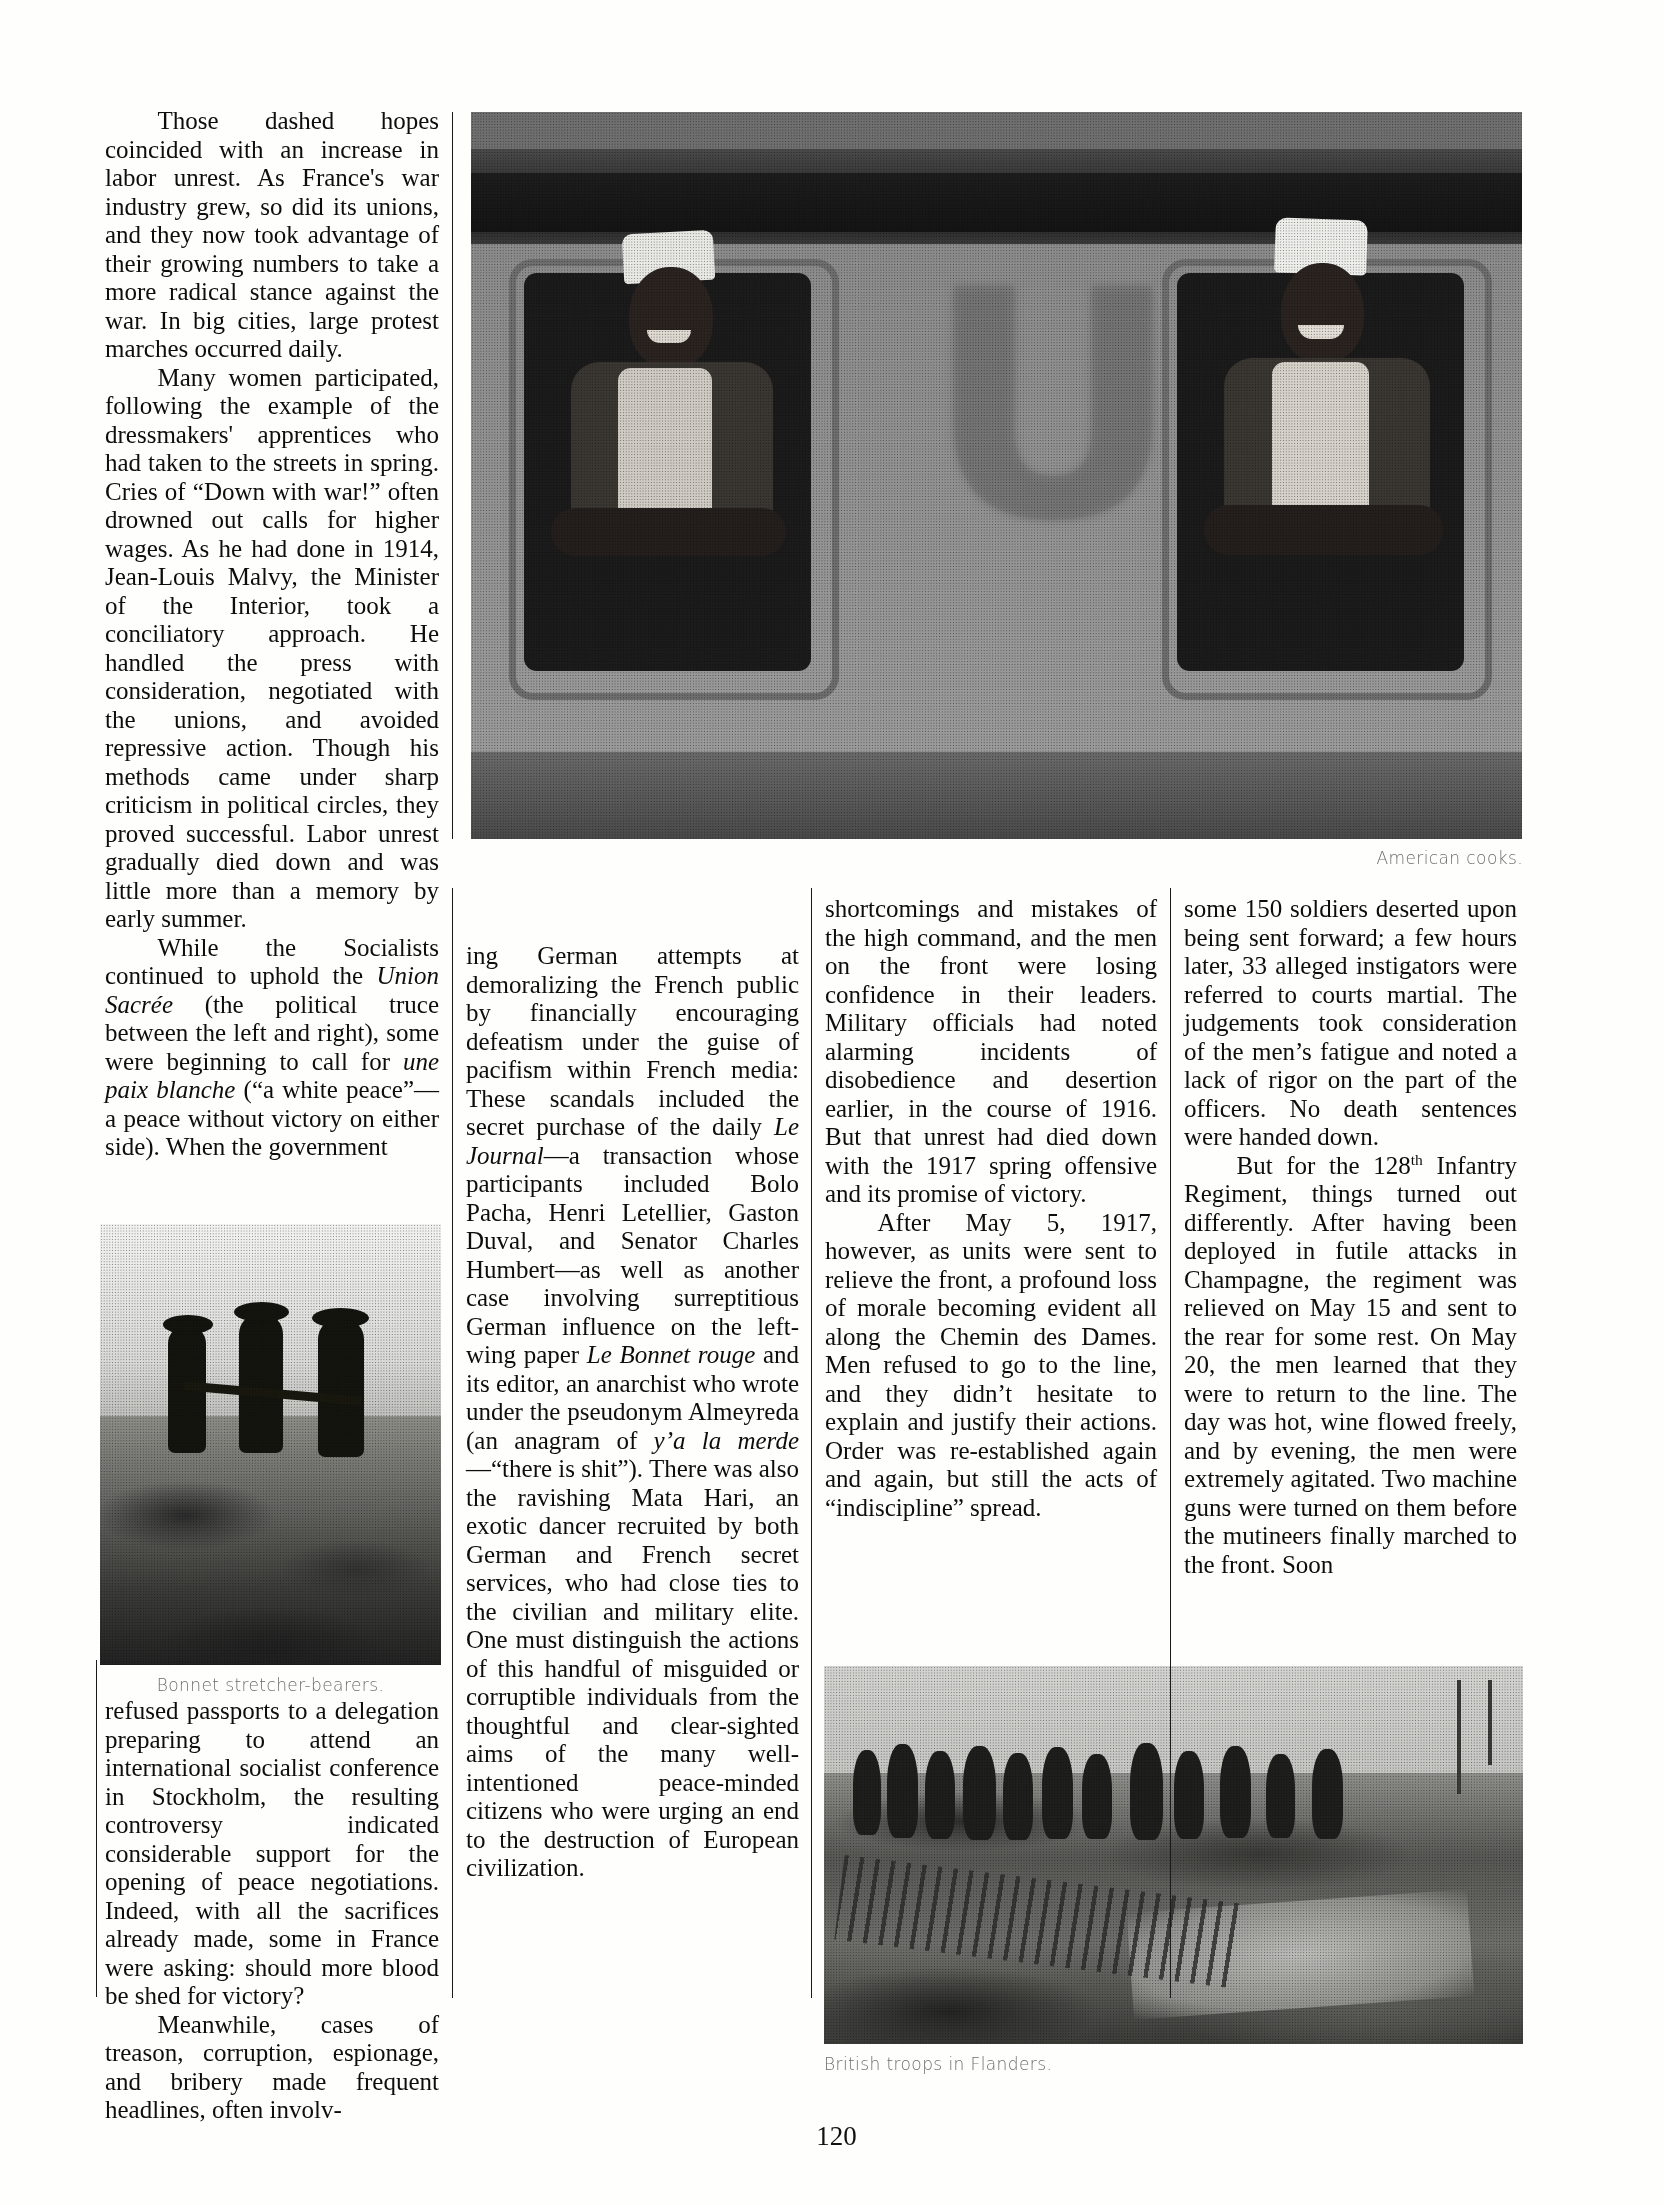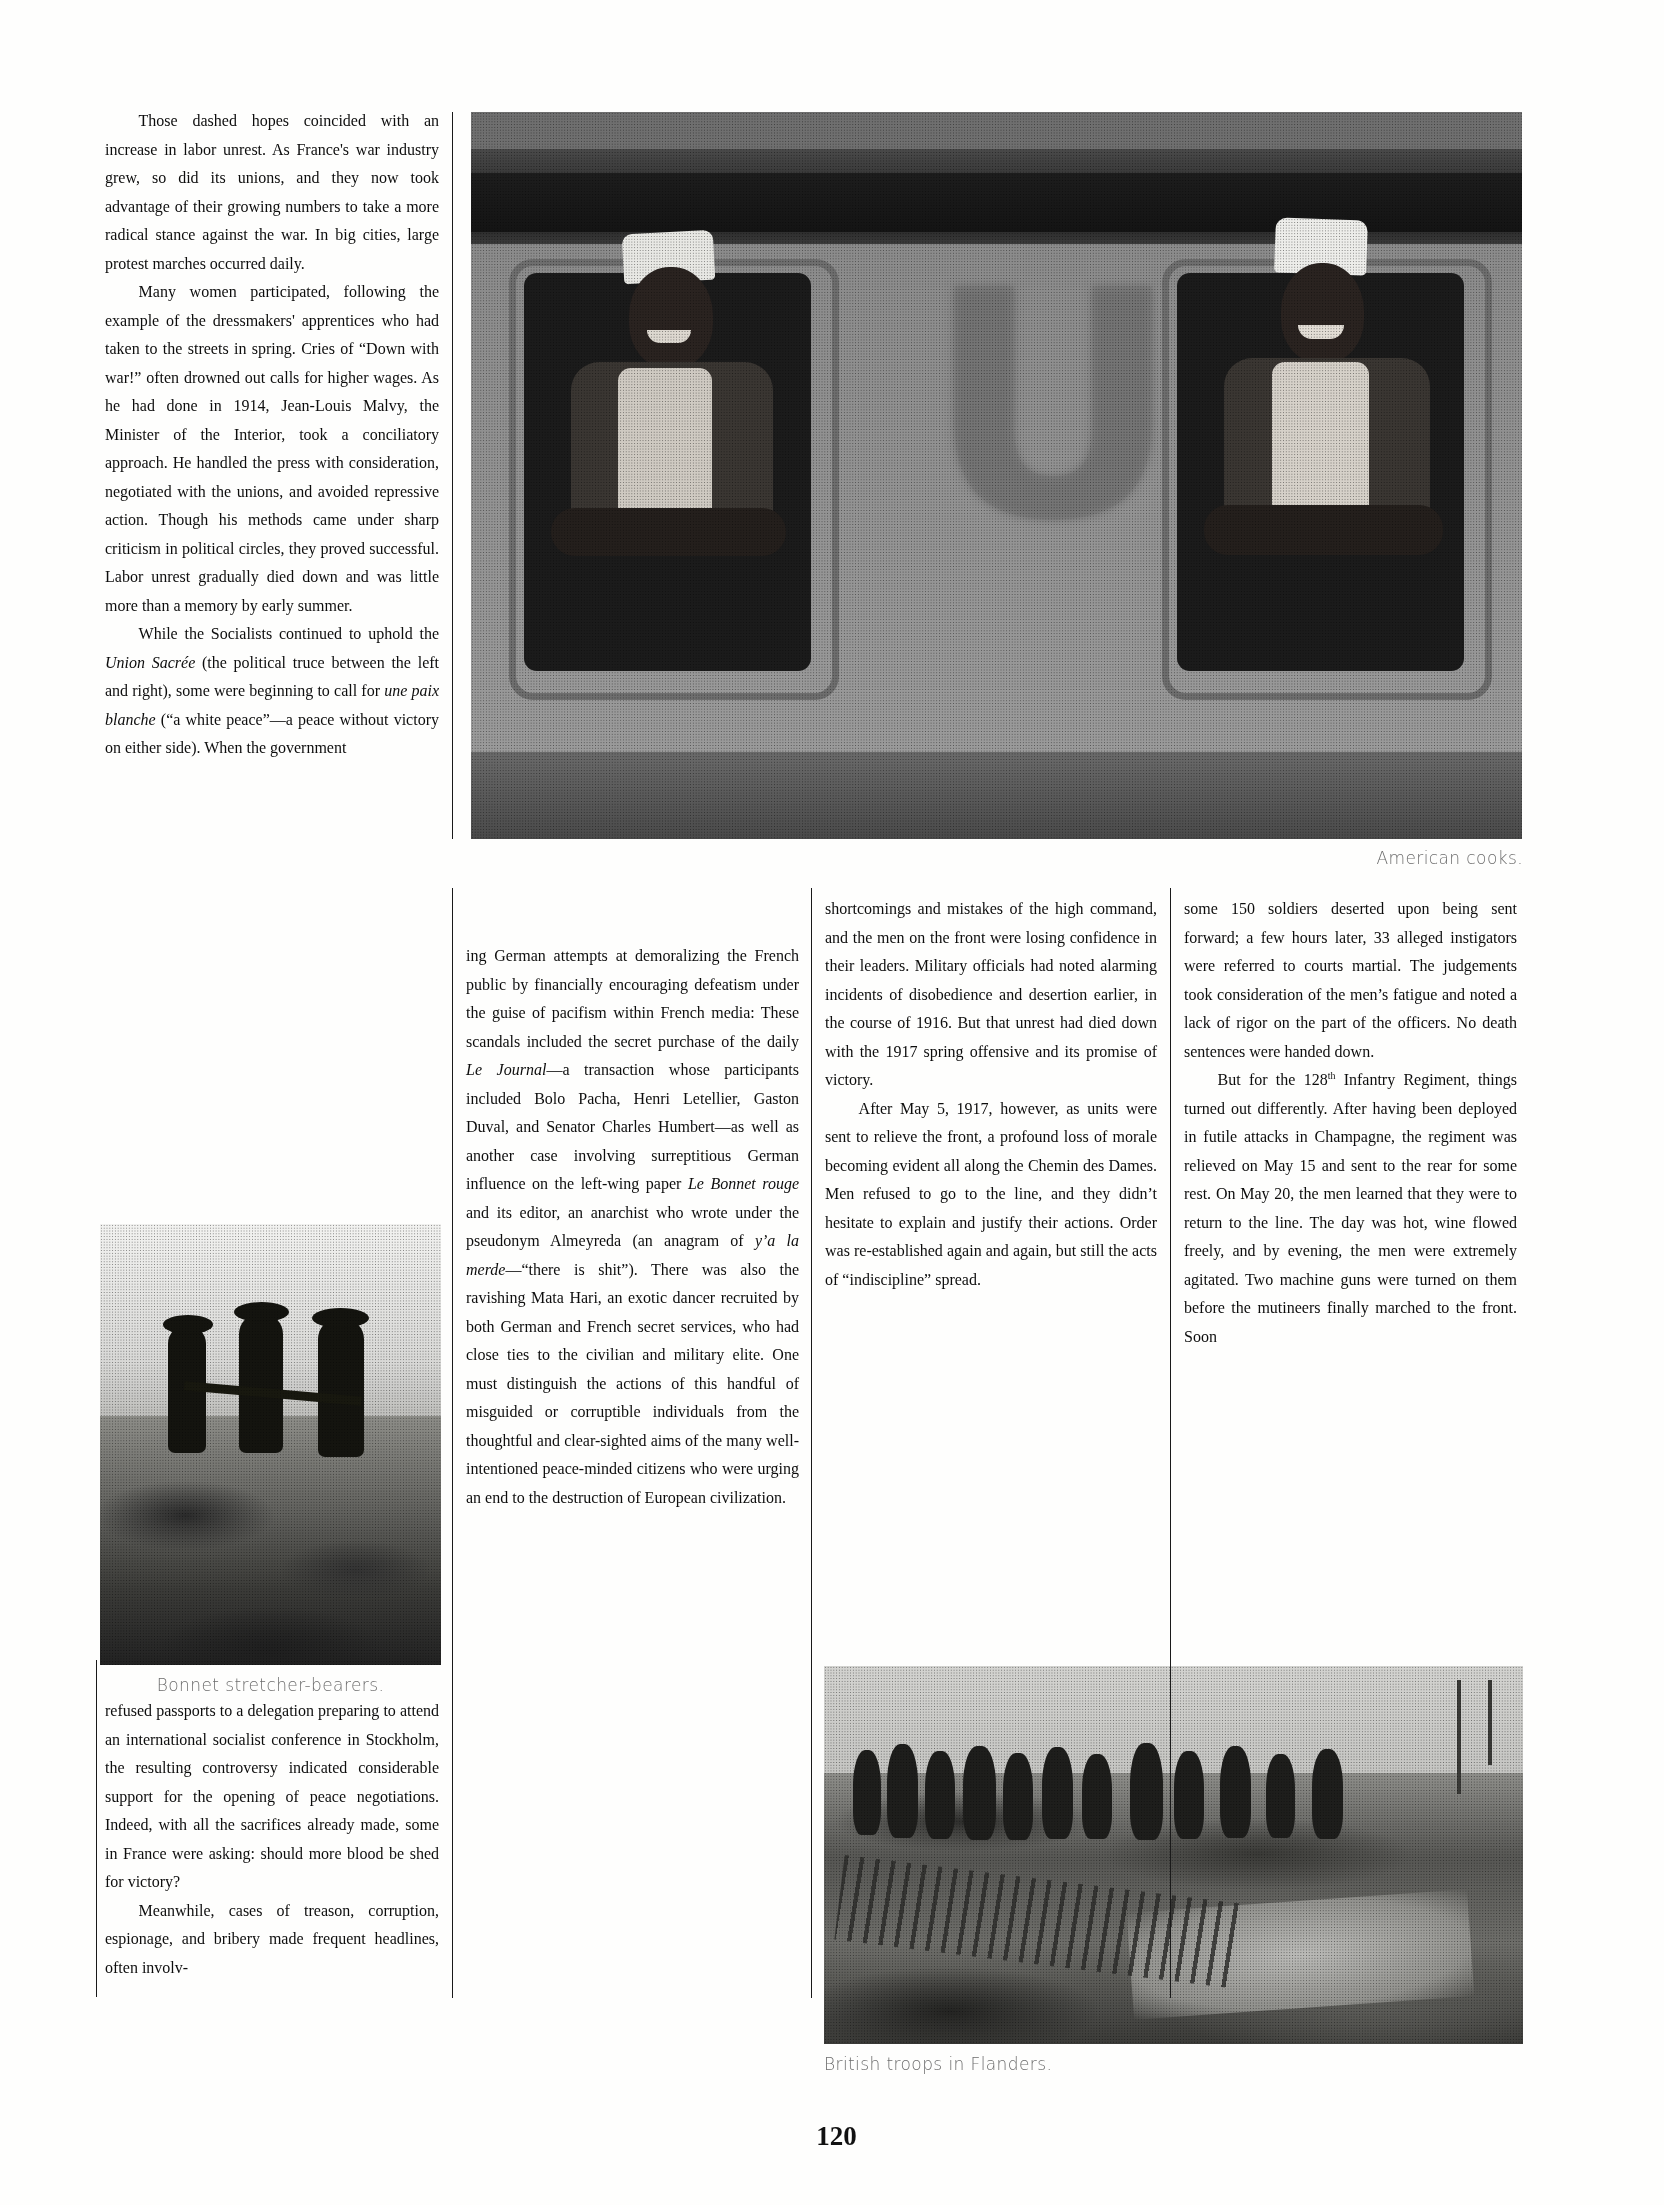--- a/index.html
+++ b/index.html
@@ -7,21 +7,21 @@
     width:1665px;height:2205px;position:relative;overflow:hidden;
     font-family:"Liberation Serif","DejaVu Serif",serif;
     background:#fefefd;
   }
   .page{position:absolute;inset:0;}
 
   
   .col{
     position:absolute;
     font-family:"Liberation Serif","DejaVu Serif",serif;
-    font-size:16px;
+    font-size:25px;
     line-height:28.5px;
     text-align:justify;
     text-justify:inter-word;
     color:#0d0d0d;
     hyphens:none;
     -webkit-hyphens:none;
   }
   .col p{margin:0;text-indent:2.1em;}
   .col p.noind{text-indent:0;}
   .col i,.col em{font-style:italic;}
@@ -49,21 +49,21 @@
     color:#6d6d6d;
     font-weight:300;
     white-space:nowrap;
   }
 
   
   .folio{
     position:absolute;
     left:8px;right:0;text-align:center;
     font-family:"Liberation Serif","DejaVu Serif",serif;
-    font-size:27px;color:#111;font-weight:bold;
+    font-size:27px;color:#111;
   }
 
   
   #photo-cooks{left:471px;top:112px;width:1051px;height:727px;}
   #photo-cooks .car{
     position:absolute;inset:0;
     background:
       linear-gradient(to bottom,
         #6f6f6f 0px, #6f6f6f 37px,
         #4a4a4a 37px, #3a3a3a 61px,

